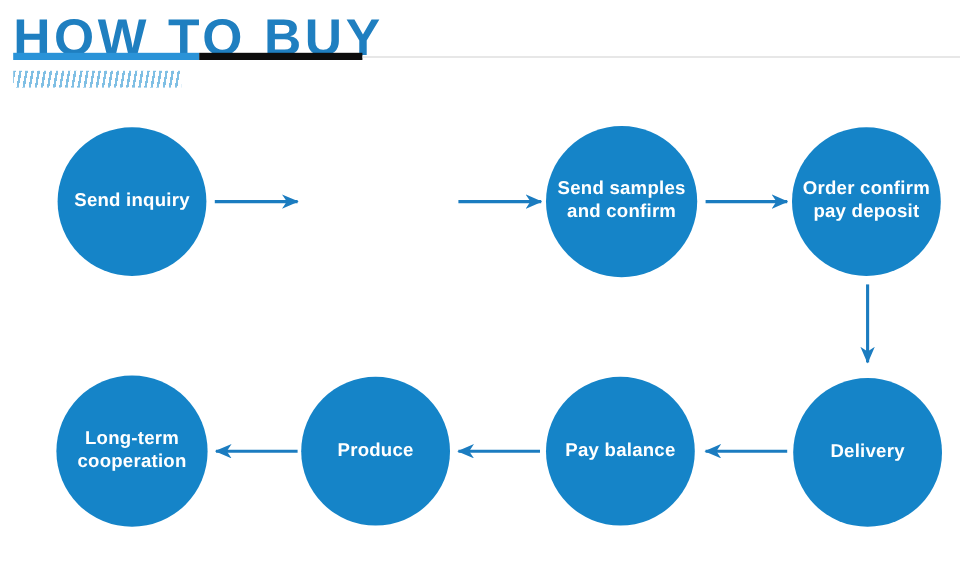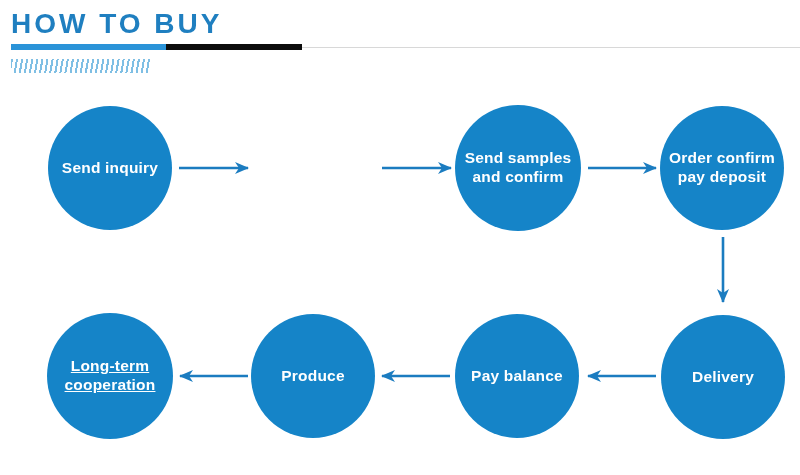--- a/index.html
+++ b/index.html
@@ -23,21 +23,21 @@
   
   #header {
     position: absolute;
     left: 0; top: 0;
     width: 800px; height: 80px;
   }
   #page-title {
     position: absolute;
     left: 11px;
     top: 8px;
-    font-size: 28px;
+    font-size: 43px;
     font-weight: bold;
     letter-spacing: 3px;
     color: #1f7fc0;
     font-family: "Liberation Sans", sans-serif;
     white-space: nowrap;
   }
   #rule-blue {
     position: absolute;
     left: 11px;
     top: 44px;
@@ -158,18 +158,18 @@
     </div>
 
     <div class="node" style="left:443px; top:234px; width:124px; height:124px;">
       <span class="label">Pay balance</span>
     </div>
 
     <div class="node" style="left:239px; top:234px; width:124px; height:124px;">
       <span class="label">Produce</span>
     </div>
 
-    <div class="node" style="left:35px; top:233px; width:126px; height:126px;text-decoration:underline;">
+    <div class="node" style="left:35px; top:233px; width:126px; height:126px;">
       <span class="label">Long-term cooperation</span>
     </div>
 
   </div>
 </div>
 
 </body></html>

